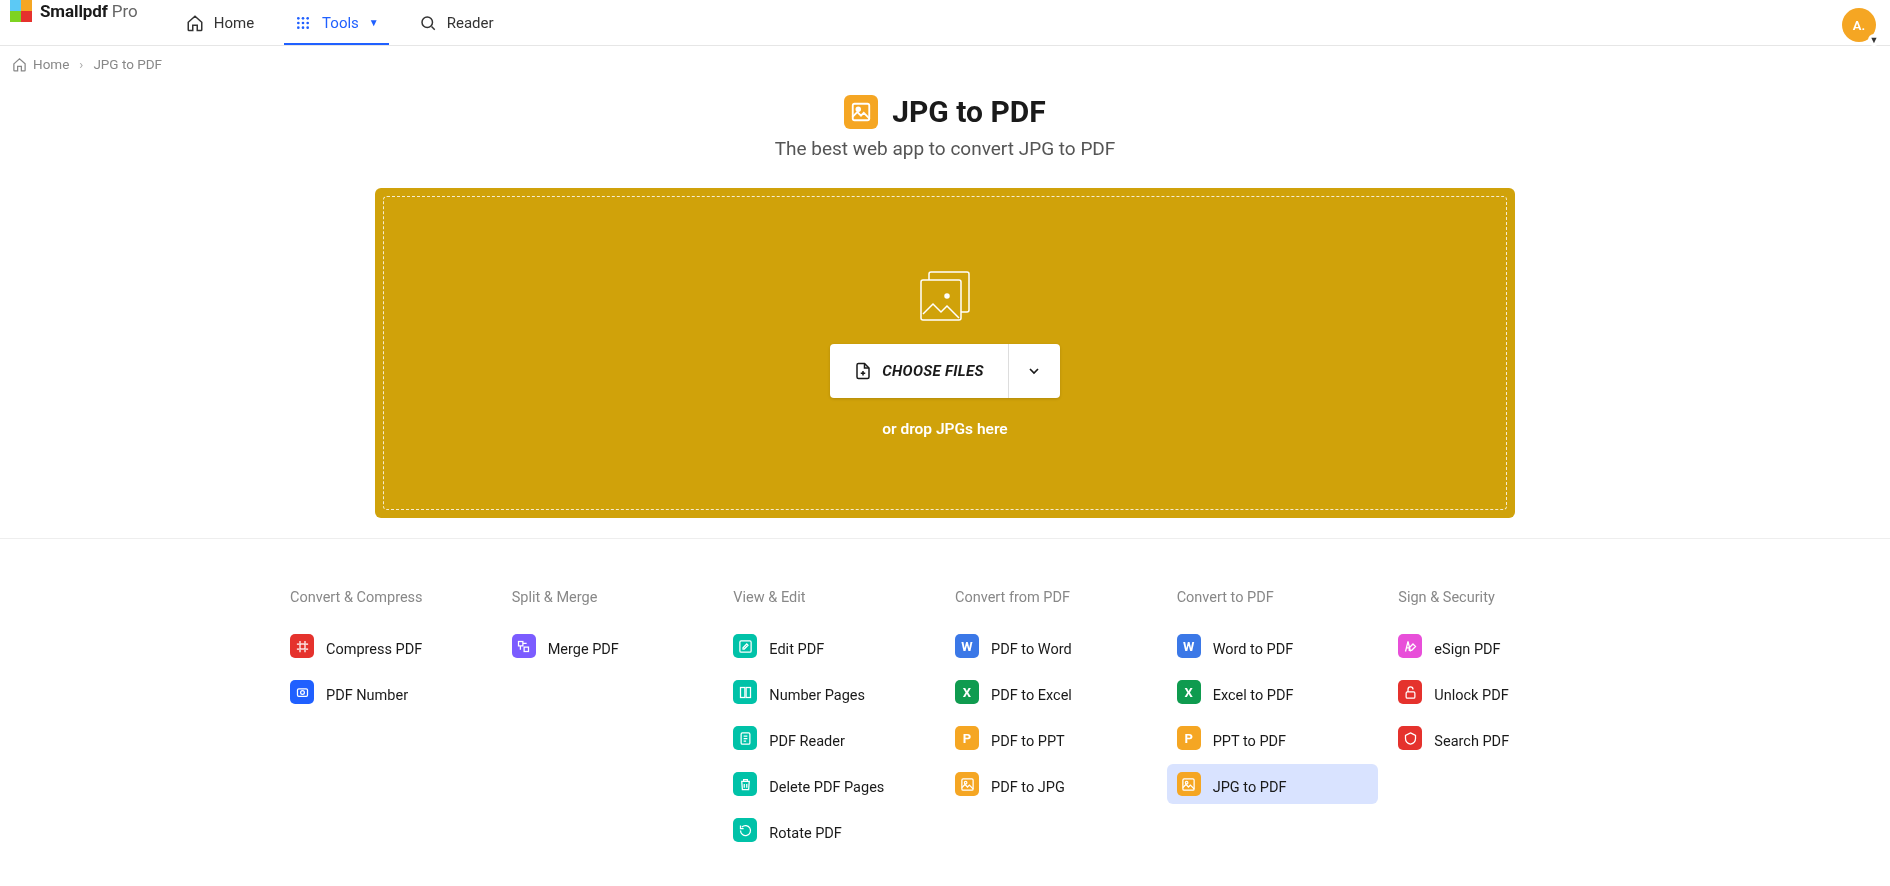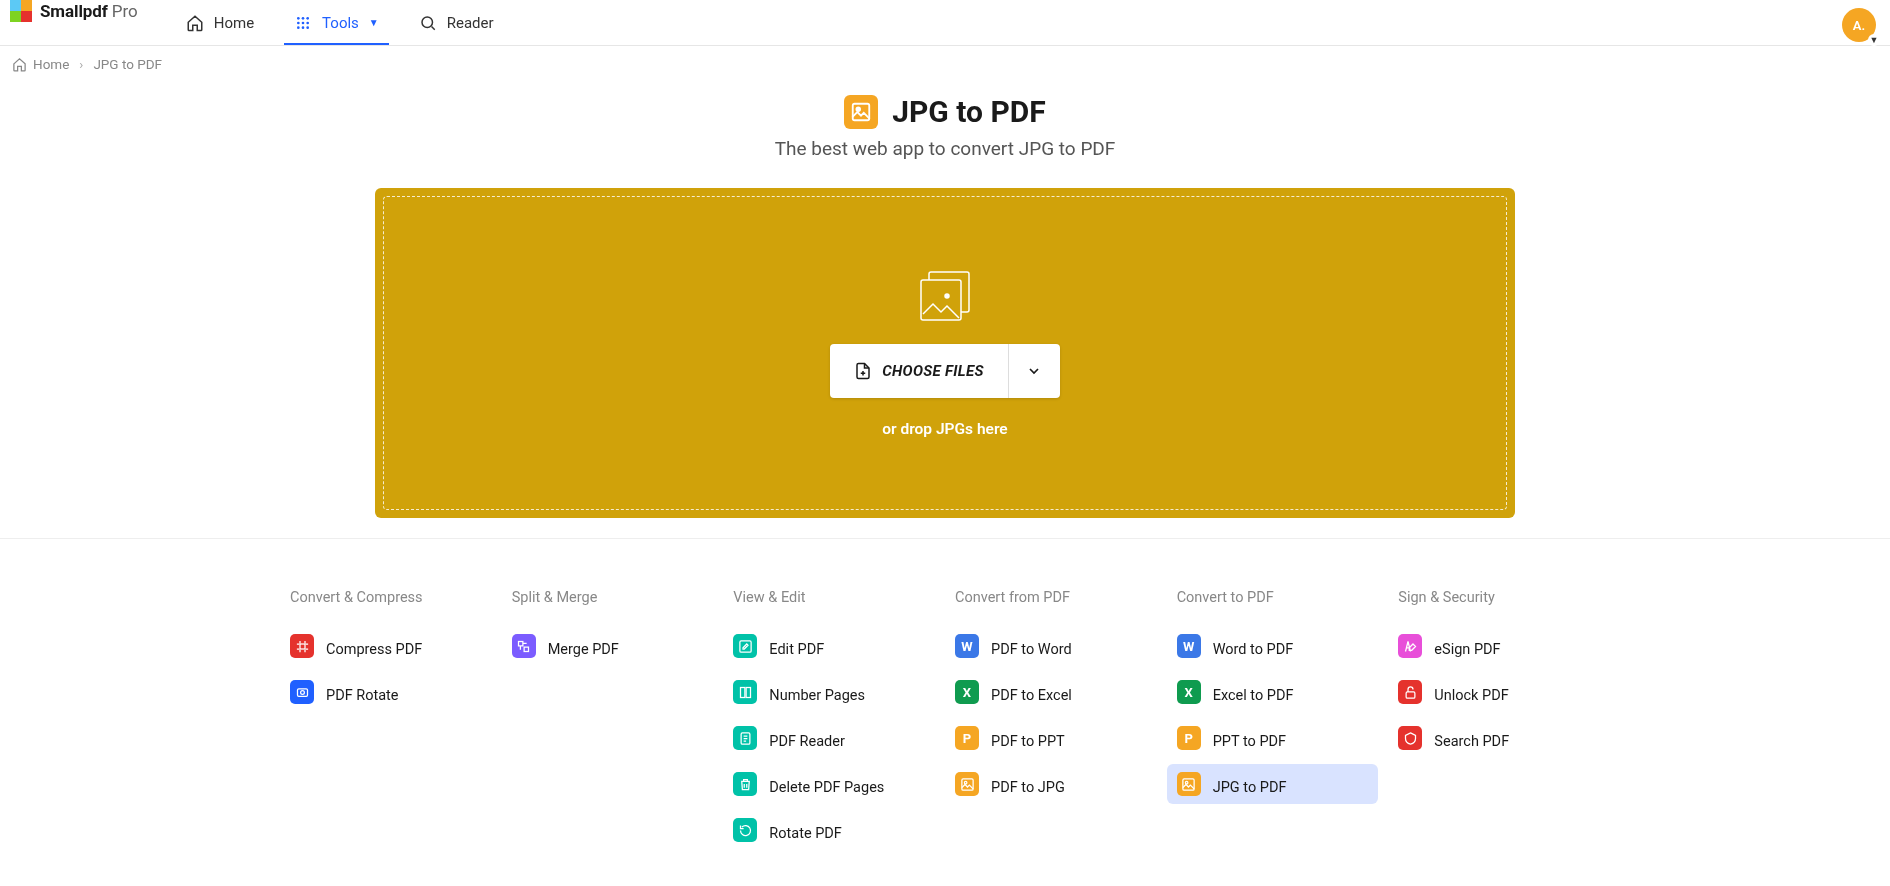--- a/index.html
+++ b/index.html
@@ -186,21 +186,21 @@
           </span>
           <span>Compress PDF</span>
         </div>
         <div class="tool-item">
           <span class="tool-icon" style="background: rgb(32, 96, 255);">
             <svg viewBox="0 0 24 24" stroke="#fff" stroke-width="2" fill="none">
               <rect x="4" y="6" width="16" height="12" rx="2"></rect>
               <circle cx="12" cy="12" r="3"></circle>
             </svg>
           </span>
-          <span>PDF Rotate</span>
+          <span>PDF Number</span>
         </div>
       </div>
       <div class="tool-col">
         <h4>Split &amp; Merge</h4>
         <div class="tool-item">
           <span class="tool-icon" style="background: rgb(123, 92, 255);">
             <svg viewBox="0 0 24 24" stroke="#fff" stroke-width="2" fill="none">
               <rect x="4" y="4" width="7" height="7"></rect>
               <rect x="13" y="13" width="7" height="7"></rect>
               <path d="M11 7h6M7 11v6"></path>

